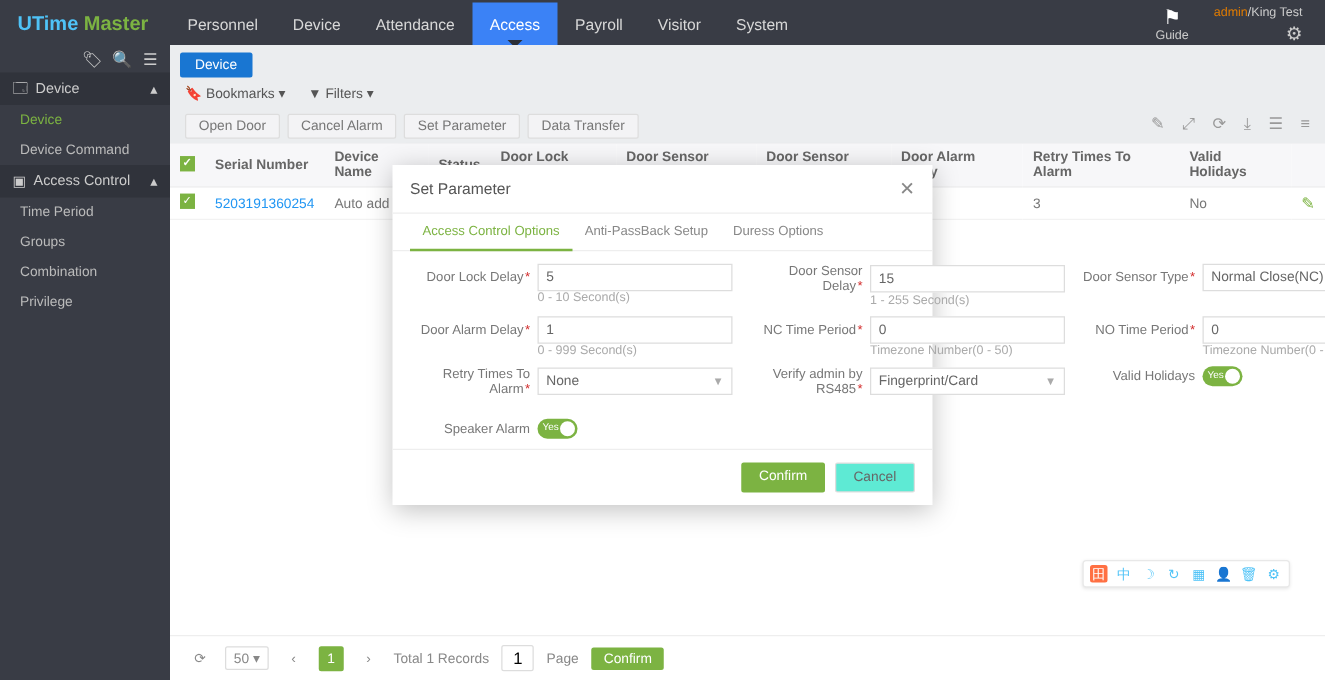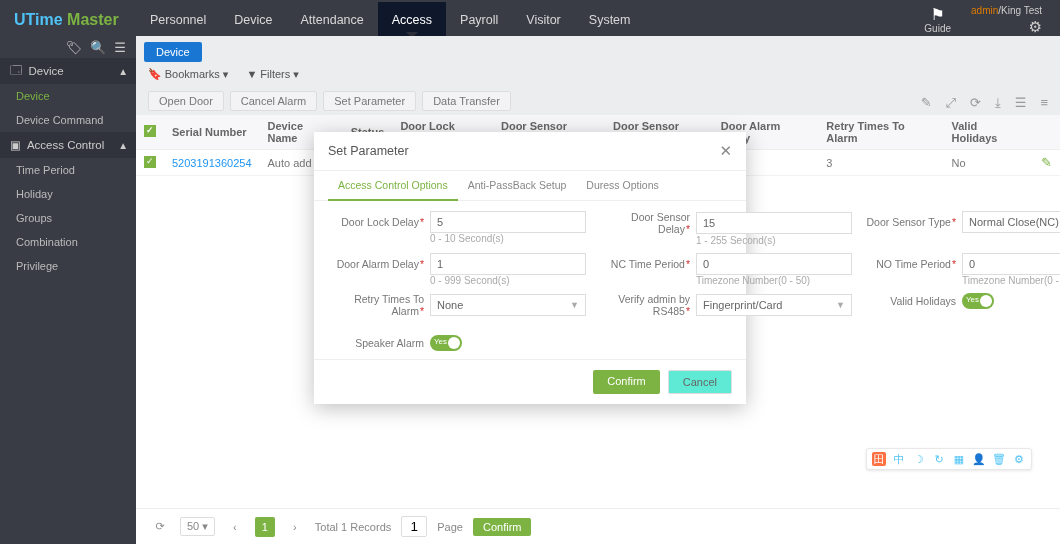--- a/index.html
+++ b/index.html
@@ -2,40 +2,40 @@
 <html><head>
 <meta charset="utf-8">
 <style>
 *{box-sizing:border-box;margin:0;padding:0;font-family:Arial,sans-serif}
 body{width:1060px;height:544px;background:#f5f5f5;overflow:hidden;position:relative}
 .topbar{height:40px;background:#393c45;display:flex;align-items:center;color:#fff}
 .logo{width:136px;padding-left:14px;font-size:16px;font-weight:600}
 .logo .a{color:#4fc3f7}.logo .b{color:#7cb342}
 .topnav{display:flex;height:36px}
 .topnav a{padding:0 14px;line-height:36px;font-size:12.5px;color:#d8d8d8;cursor:pointer;position:relative}
-.topnav a.act{background:#0f172a;color:#fff}
+.topnav a.act{background:#3b82f6;color:#fff}
 .topnav a.act::after{content:"";position:absolute;left:50%;bottom:-6px;margin-left:-6px;border:6px solid transparent;border-top-color:#2b2e36}
 .topright{margin-left:auto;display:flex;align-items:center;padding-right:18px;gap:20px}
 .guide{font-size:10px;color:#ccc;text-align:center;line-height:1.1}
 .guide .ic{font-size:16px;color:#fff}
 .userbox{text-align:right;font-size:10px}
 .userbox .u1{color:#e07b00}.userbox .u2{color:#ccc}
 .gear{color:#ccc;font-size:15px;margin-top:2px}
 .sidebar{position:absolute;left:0;top:36px;bottom:0;width:136px;background:#393c45;color:#ccc;font-size:11px}
 .side-tools{height:22px;display:flex;justify-content:flex-end;align-items:center;gap:8px;padding-right:10px;color:#ccc;font-size:13px}
 .side-head{height:26px;background:#30333b;display:flex;align-items:center;padding:0 10px;font-size:11.5px;justify-content:space-between}
 .side-head .l{display:flex;align-items:center;gap:6px}
 .side-item{height:24px;display:flex;align-items:center;padding-left:16px;font-size:11px;color:#bbb;cursor:pointer}
 .side-item.sel{color:#7cb342}
 .main{position:absolute;left:136px;right:0;top:36px;bottom:0;background:#ebedef;display:flex;flex-direction:column}
 .pagetabs{padding:6px 0 0 8px}
 .pagetab{display:inline-block;background:#1976d2;color:#fff;font-size:11px;padding:4px 12px;border-radius:2px}
 .toolbar{padding:6px 12px;display:flex;gap:18px;font-size:11px;color:#555}
 .toolbar span{cursor:pointer}
-.actionrow{padding:4px 12px;display:flex;align-items:flex-end;font-size:11px;color:#777}
+.actionrow{padding:4px 12px;display:flex;align-items:flex-start;font-size:11px;color:#777}
 .ab{background:#f3f3f5;border:1px solid #ddd;padding:3px 10px;margin-right:6px;border-radius:2px;cursor:pointer}
 .iconbar{margin-left:auto;display:flex;gap:14px;color:#999;font-size:13px}
 .iconbar span{cursor:pointer}
 .tablewrap{flex:1;background:#fff;margin:0;overflow:hidden}
 table{width:100%;border-collapse:collapse;font-size:11px}
 th{background:#f7f7f9;color:#666;text-align:left;padding:5px 8px;font-weight:700;border-bottom:1px solid #eee}
 td{padding:5px 8px;color:#777;border-bottom:1px solid #f2f2f2}
 .chk{width:12px;height:12px;display:inline-block;border:1px solid #7cb342;background:#7cb342;position:relative}
 .chk::after{content:"✓";position:absolute;color:#fff;font-size:9px;top:-1px;left:1px}
 .sn{color:#2196f3}
@@ -115,21 +115,20 @@
   <div class="side-item sel">Device</div>
   <div class="side-item">Device Command</div>
   <div class="side-head">
       <span class="l">
         <span>▣</span>
         <span>Access Control</span>
       </span>
       <span>▴</span>
     </div>
   <div class="side-item">Time Period</div>
-  <div class="side-item">Holiday</div>
   <div class="side-item">Groups</div>
   <div class="side-item">Combination</div>
   <div class="side-item">Privilege</div>
 </div>
 
 <div class="main">
   <div class="pagetabs"><span class="pagetab">Device</span></div>
   <div class="toolbar">
     <span>🔖 <span>Bookmarks</span> ▾</span>
     <span>▼ <span>Filters</span> ▾</span>

